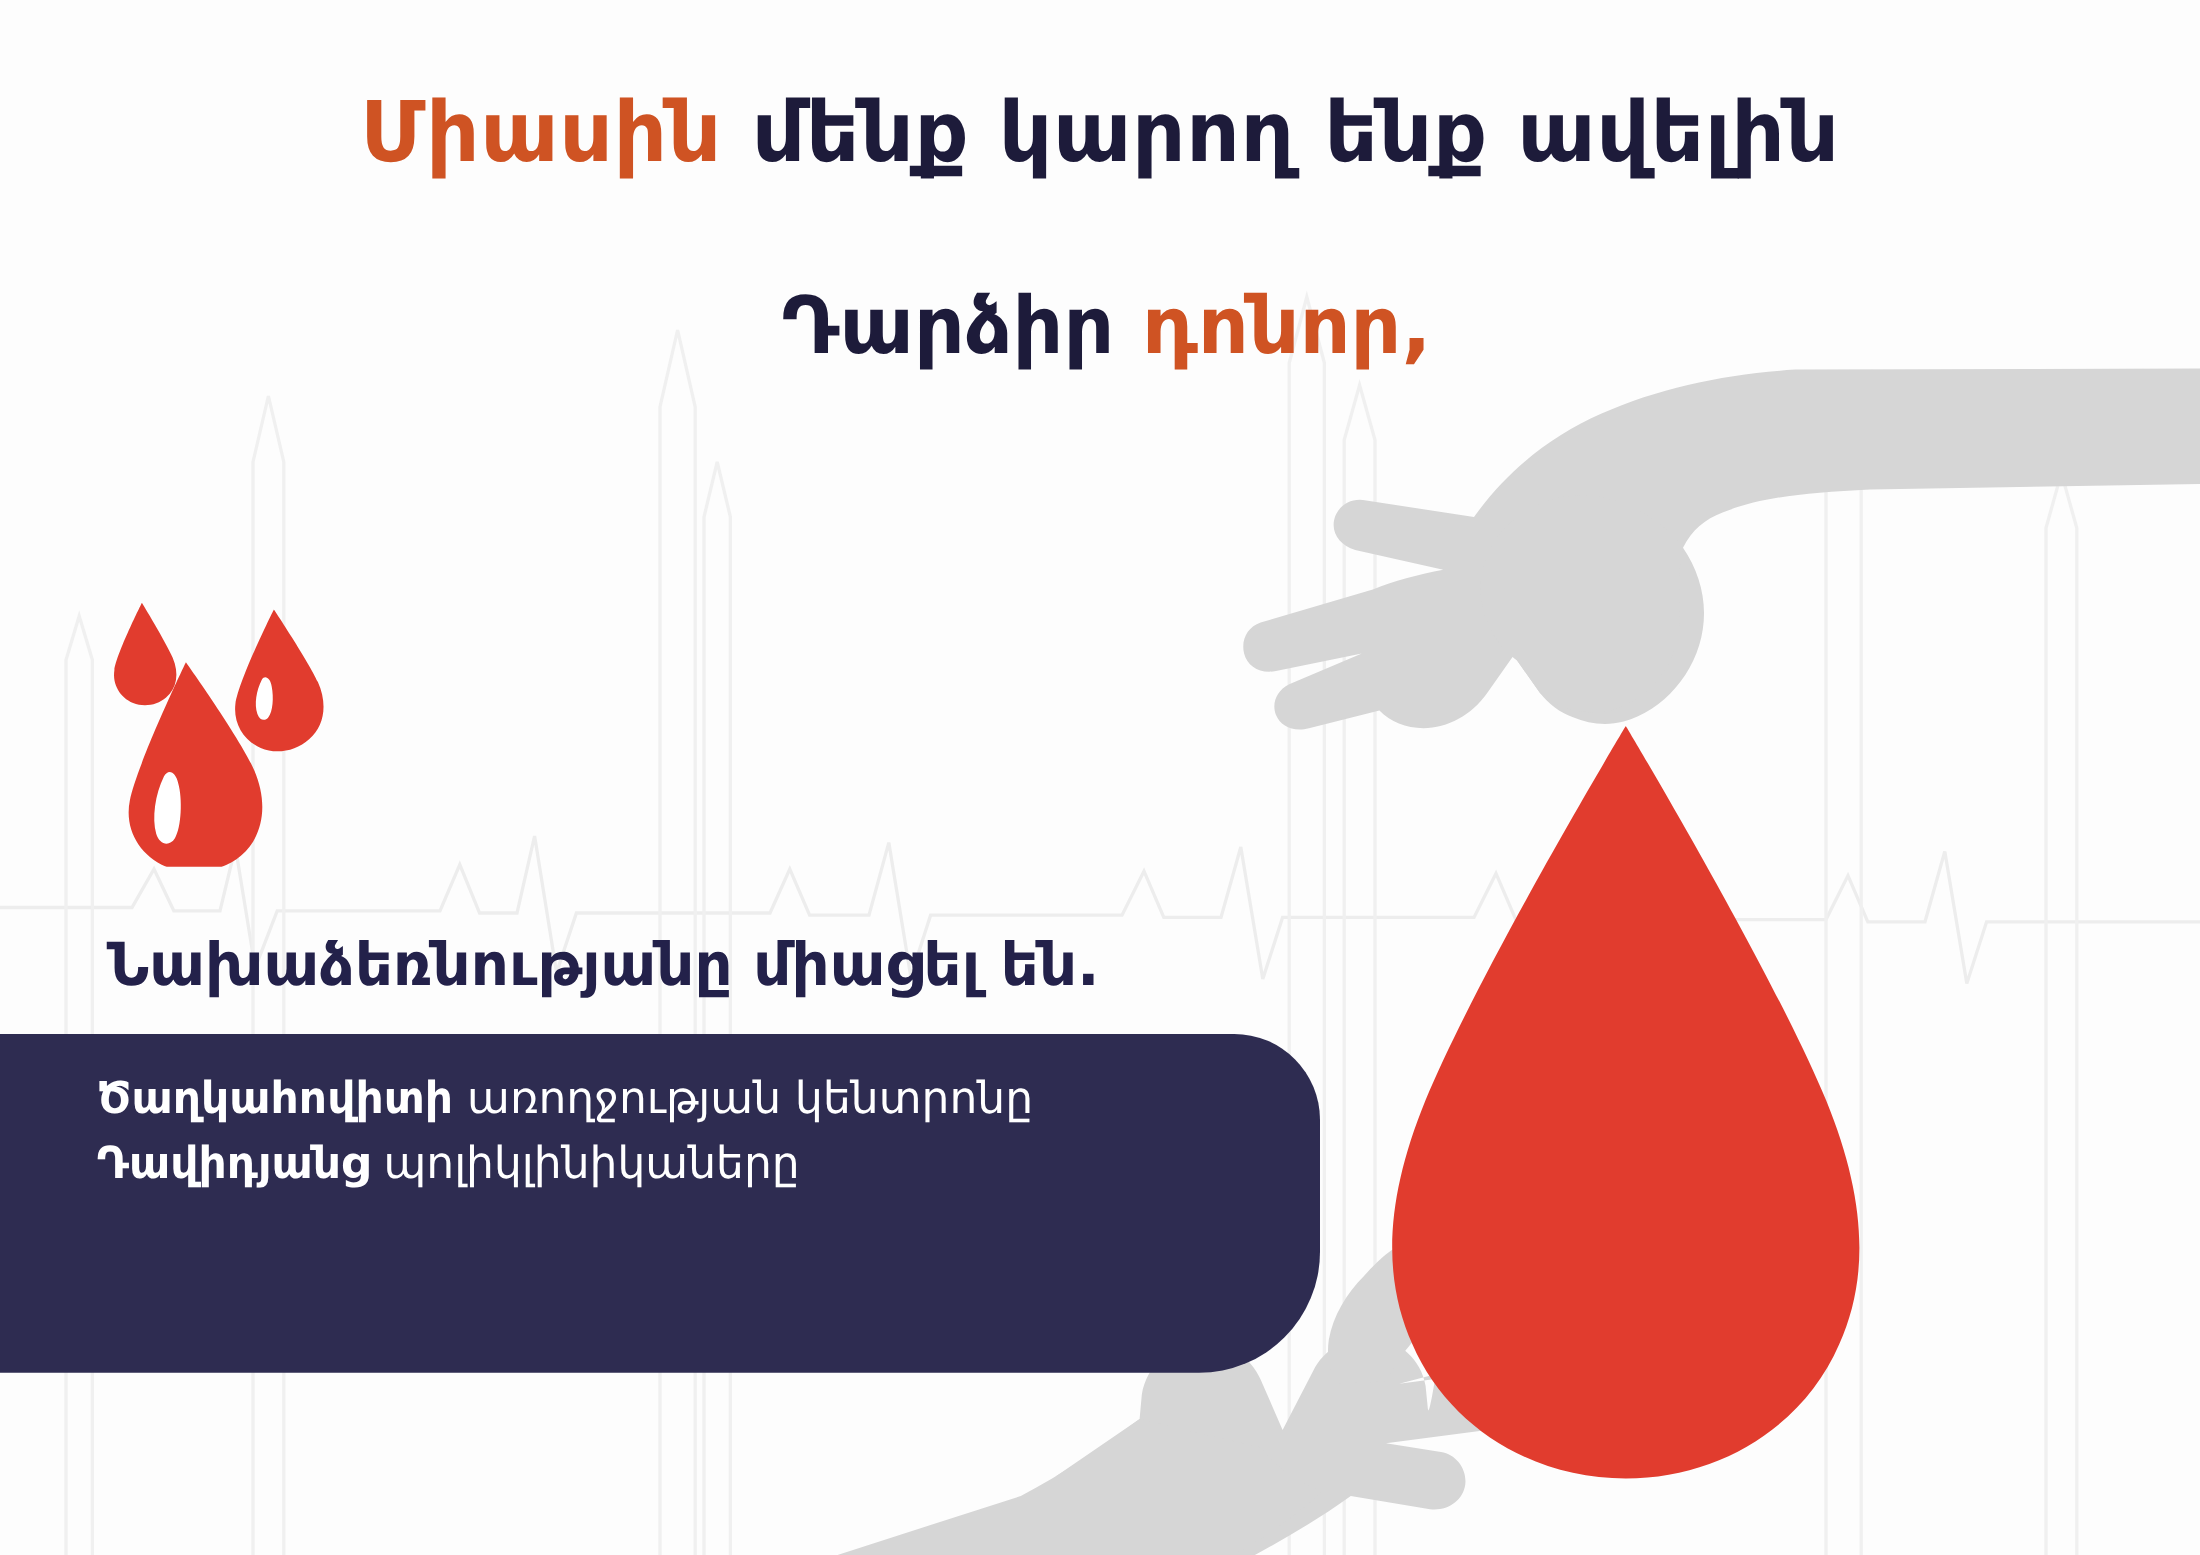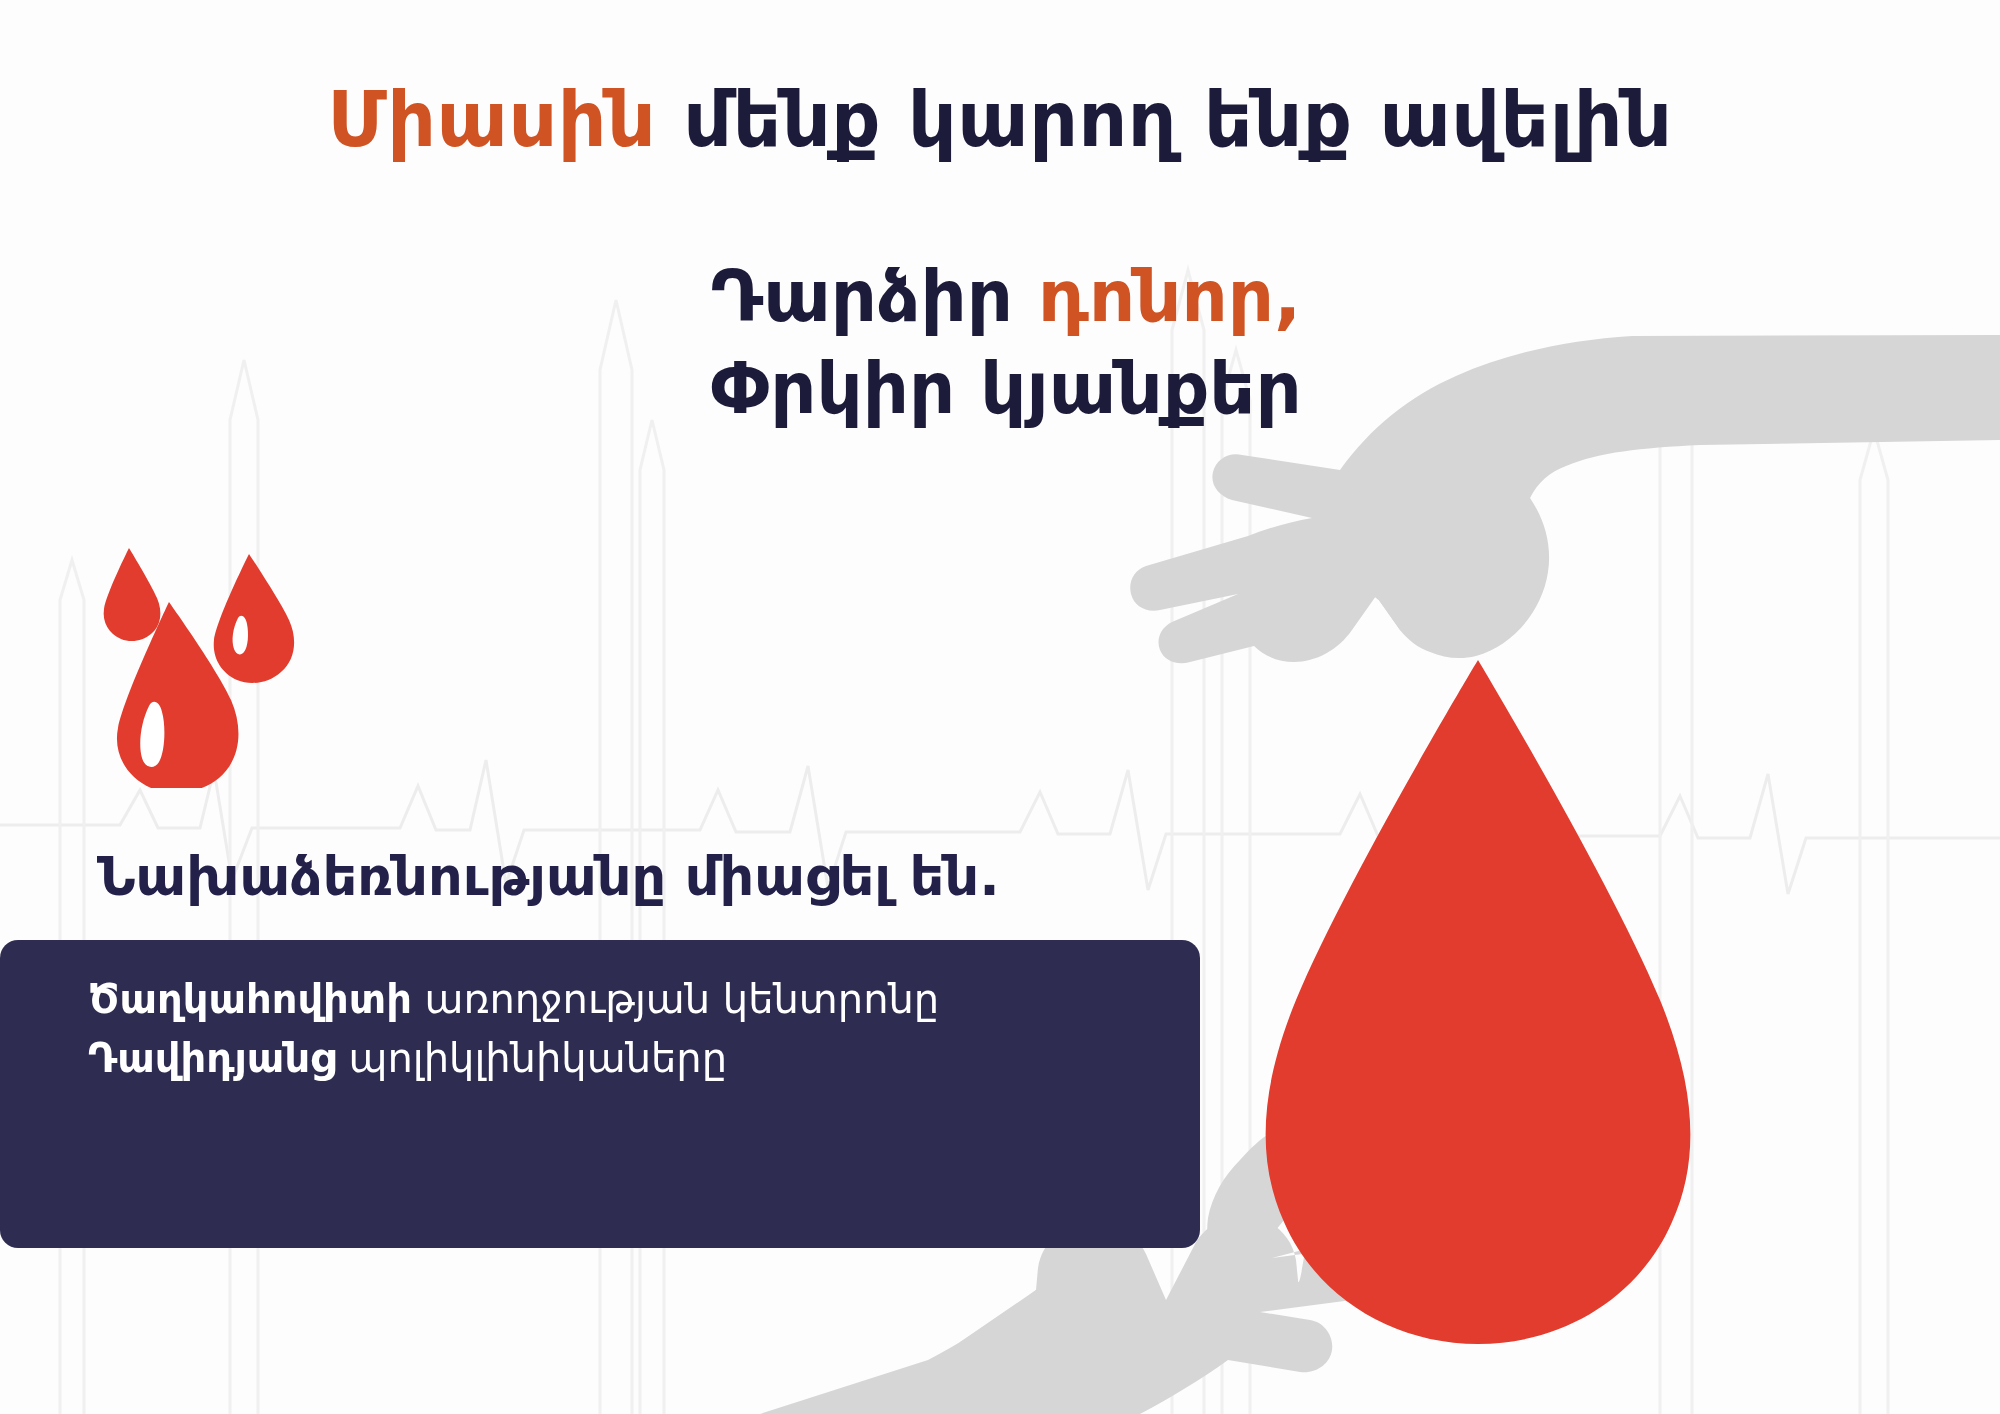--- a/index.html
+++ b/index.html
@@ -77,21 +77,20 @@
   .panel{
     position:absolute;
     left:0;top:940px;
     width:1200px;height:308px;
     background:#2e2c51;
     border-top-right-radius:78px;
     border-bottom-right-radius:110px;
     border-top-left-radius:0;
     border-bottom-left-radius:0;
     z-index:5;
-    border-radius:18px;
   }
   .panel-list{
     position:absolute;
     left:88px;top:30px;
     width:1060px;
   }
   .panel-item{
     font-size:40px;
     line-height:1.48;
     color:#ffffff;
@@ -254,21 +253,20 @@
     <path fill="#ffffff" d="M54,158 C46,174 43,196 47,210 C50,220 59,222 64,214
       C70,204 71,178 67,164 C65,154 58,150 54,158 Z"></path>
   </svg>
 
   <div class="headline">
     <div class="head-line-1"><span class="accent">Միասին</span><span> մենք կարող ենք ավելին</span></div>
   </div>
 
   <div class="head-block-2">
     <div class="head-line-2"><span>Դարձիր </span><span class="accent">դոնոր,</span></div>
-    <div class="head-line-3">Փրկիր կյանքեր</div>
   </div>
 
   <div class="subtitle">Նախաձեռնությանը միացել են.</div>
 
   <div class="panel">
     <div class="panel-list">
 
       <div class="panel-item"><b>Ծաղկահովիտի</b><span class="reg"> առողջության կենտրոնը</span></div>
 
 

